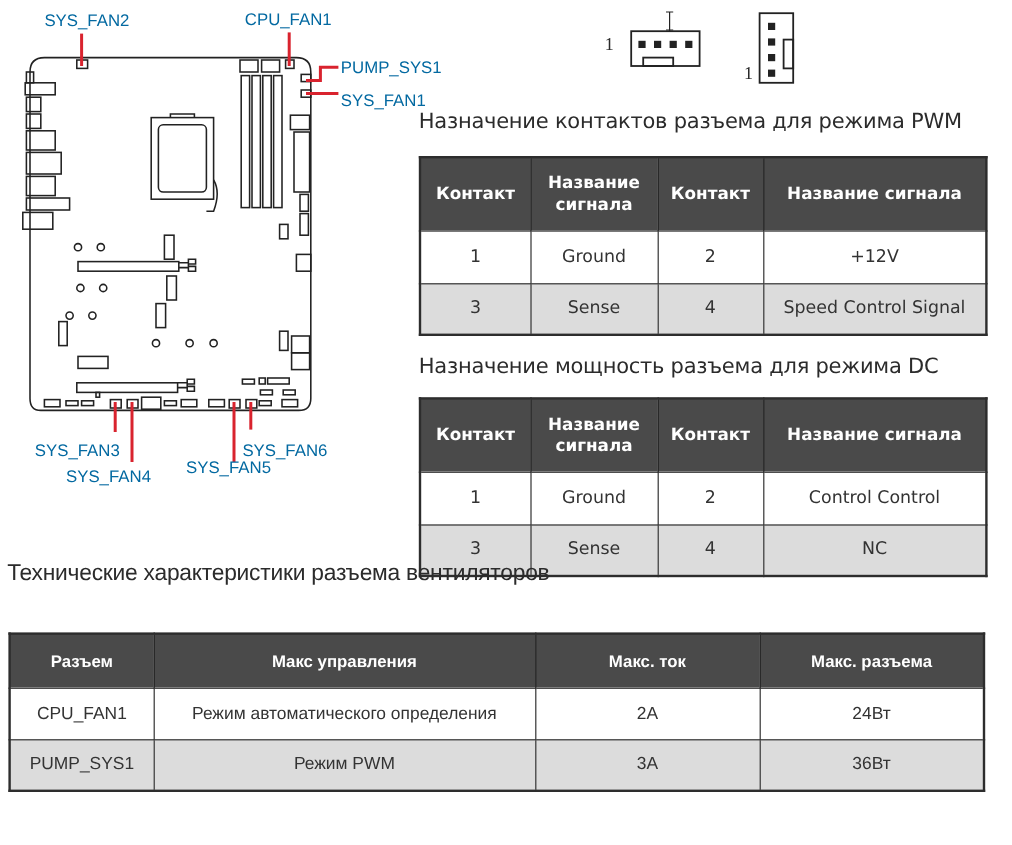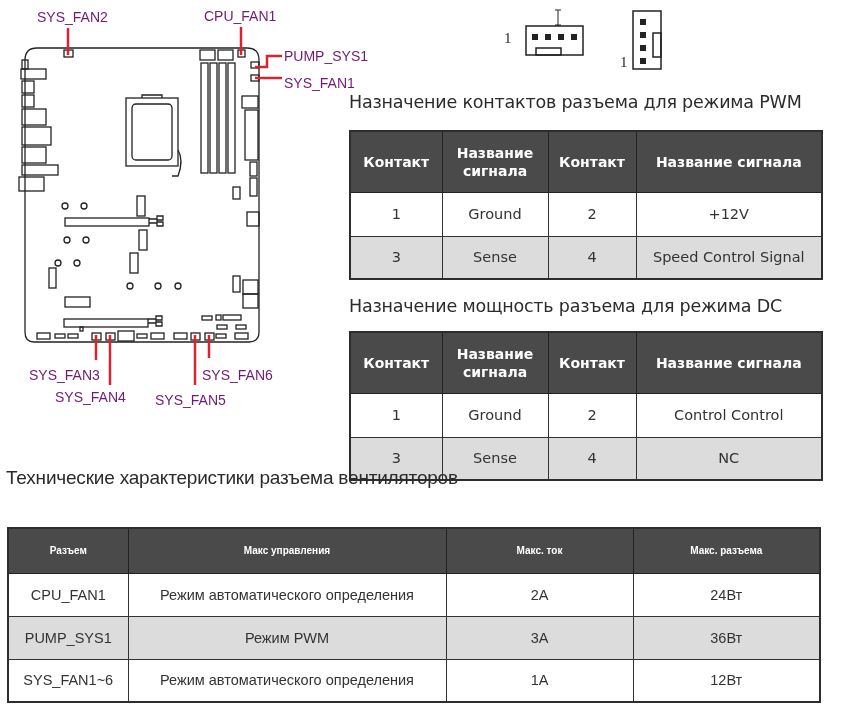--- a/index.html
+++ b/index.html
@@ -1,28 +1,28 @@
 <!DOCTYPE html>
 <html><head>
 <meta charset="utf-8">
 <style>
   html, body { margin: 0; padding: 0; background: #ffffff; }
   body { width: 843px; height: 704px; position: relative; overflow: hidden;
          font-family: "DejaVu Sans", "Liberation Sans", sans-serif; color: #2a2a2a; }
   .abs { position: absolute; }
-  .lbl { position: absolute; font-family: "Liberation Sans", sans-serif; font-size: 14px; color: #701a75; white-space: nowrap; }
+  .lbl { position: absolute; font-family: "Liberation Sans", sans-serif; font-size: 14px; color: #0369a1; white-space: nowrap; }
   .section-title { position: absolute; font-family: "DejaVu Sans", sans-serif; font-size: 17.5px; color: #2b2b2b; white-space: nowrap; letter-spacing: -0.2px; }
   table.pin { position: absolute; border-collapse: collapse; border: 2.5px solid #2d2d2d; }
   table.pin th { background: #4a4a4a; color: #ffffff; font-weight: bold; font-size: 14px; line-height: 18px;
                  border: 1.5px solid #222; text-align: center; padding: 0; font-family: "DejaVu Sans", sans-serif; }
   table.pin td { font-size: 14.5px; text-align: center; border: 1.5px solid #333; padding: 0; color: #333;
                  font-family: "DejaVu Sans", sans-serif; }
   table.pin tr.alt td { background: #dcdcdc; }
   table.pin tr.norm td { background: #ffffff; }
-  table.spec th { font-size: 10px; font-family: "Liberation Sans", sans-serif; }
+  table.spec th { font-size: 14px; font-family: "Liberation Sans", sans-serif; }
   table.spec td { font-size: 14.5px; font-family: "Liberation Sans", sans-serif; }
 </style>
 </head>
 <body>
 
 <svg class="abs" style="left:0;top:0" width="345" height="410" viewBox="0 0 345 410">
   <g fill="none" stroke="#222" stroke-width="1.3">
 
     <path d="M37 48 H247 Q259 48 259 60 V332 Q259 342 249 342 H34 Q25 342 25 332 V60 Q25 48 37 48 Z"></path>
 
@@ -124,21 +124,21 @@
     <line x1="209" y1="335" x2="209" y2="358"></line>
   </g>
 </svg>
 
 <div class="lbl" style="left:37px;top:9px">SYS_FAN2</div>
 <div class="lbl" style="left:204px;top:8px">CPU_FAN1</div>
 <div class="lbl" style="left:284px;top:48px">PUMP_SYS1</div>
 <div class="lbl" style="left:284px;top:75px">SYS_FAN1</div>
 <div class="lbl" style="left:29px;top:367px">SYS_FAN3</div>
 <div class="lbl" style="left:55px;top:389px">SYS_FAN4</div>
-<div class="lbl" style="left:155px;top:392px">SYS_FAN5</div>
+<div class="lbl" style="left:155px;top:381px">SYS_FAN5</div>
 <div class="lbl" style="left:202px;top:367px">SYS_FAN6</div>
 
 <svg class="abs" style="left:515px;top:8px" width="75" height="50" viewBox="0 0 75 50">
   <g fill="none" stroke="#222" stroke-width="1.5">
     <rect x="11" y="18" width="57" height="29"></rect>
     <rect x="21" y="40" width="25" height="7"></rect>
     <path d="M40 2 h6 M43 2 v16 M40 17 h6" stroke-width="1"></path>
   </g>
   <g fill="#222">
     <rect x="17" y="26" width="6" height="6"></rect>
@@ -243,20 +243,14 @@
     <td>Режим автоматического определения</td>
     <td>2A</td>
     <td>24Вт</td>
   </tr>
   <tr class="alt" style="height:43px">
     <td>PUMP_SYS1</td>
     <td>Режим PWM</td>
     <td>3A</td>
     <td>36Вт</td>
   </tr>
-  <tr class="norm" style="height:43px">
-    <td>SYS_FAN1~6</td>
-    <td>Режим автоматического определения</td>
-    <td>1A</td>
-    <td>12Вт</td>
-  </tr>
 </tbody>
   </table>
 
 </body></html>

